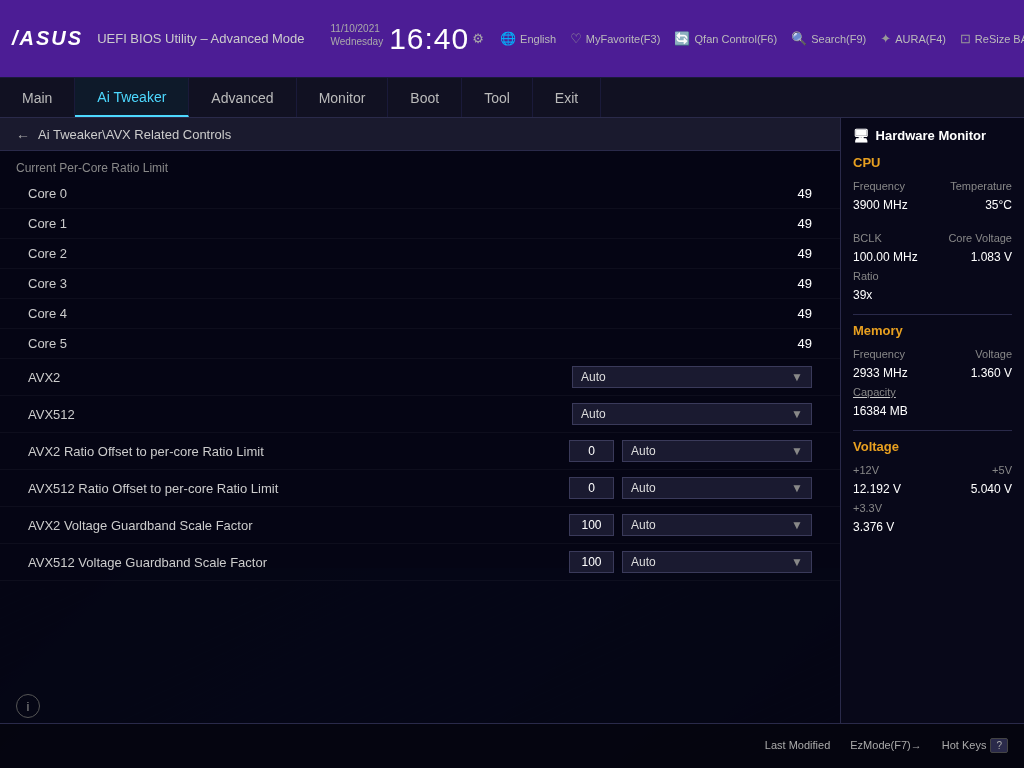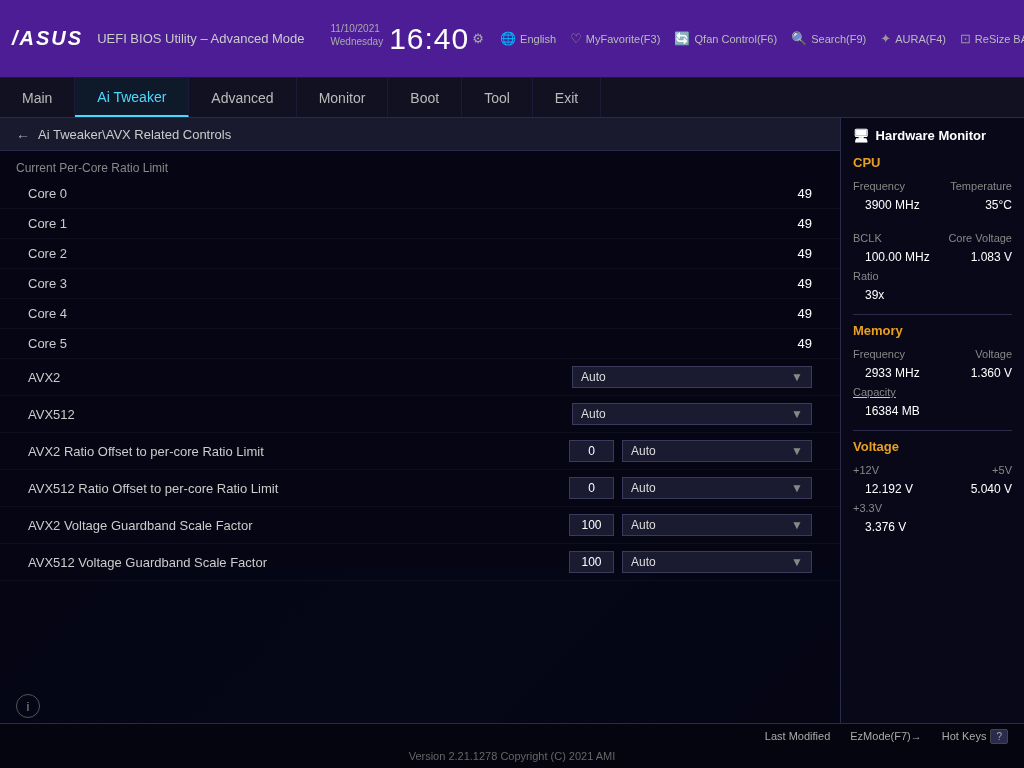--- a/index.html
+++ b/index.html
@@ -268,21 +268,20 @@
       margin-bottom: 6px;
     }
     .monitor-label {
       color: #888;
       font-size: 11px;
     }
     .monitor-value {
       color: #fff;
       font-size: 12px;
       font-weight: 500;
-      margin-left: 12px;
     }
     .monitor-divider {
       border: none;
       border-top: 1px solid #2a2a4a;
       margin: 8px 0;
     }
 
     
     .info-icon-area {
       position: absolute;
@@ -615,16 +614,13 @@
       <span>Last Modified</span>
     </span>
     <span class="footer-btn">
       <span>EzMode(F7)→</span>
     </span>
     <span class="footer-btn">
       <span>Hot Keys</span>
       <span class="key-badge">?</span>
     </span>
   </div>
-  <div>
-    <span class="footer-version">Version 2.21.1278 Copyright (C) 2021 AMI</span>
-  </div>
 </div>
 
 </body></html>

